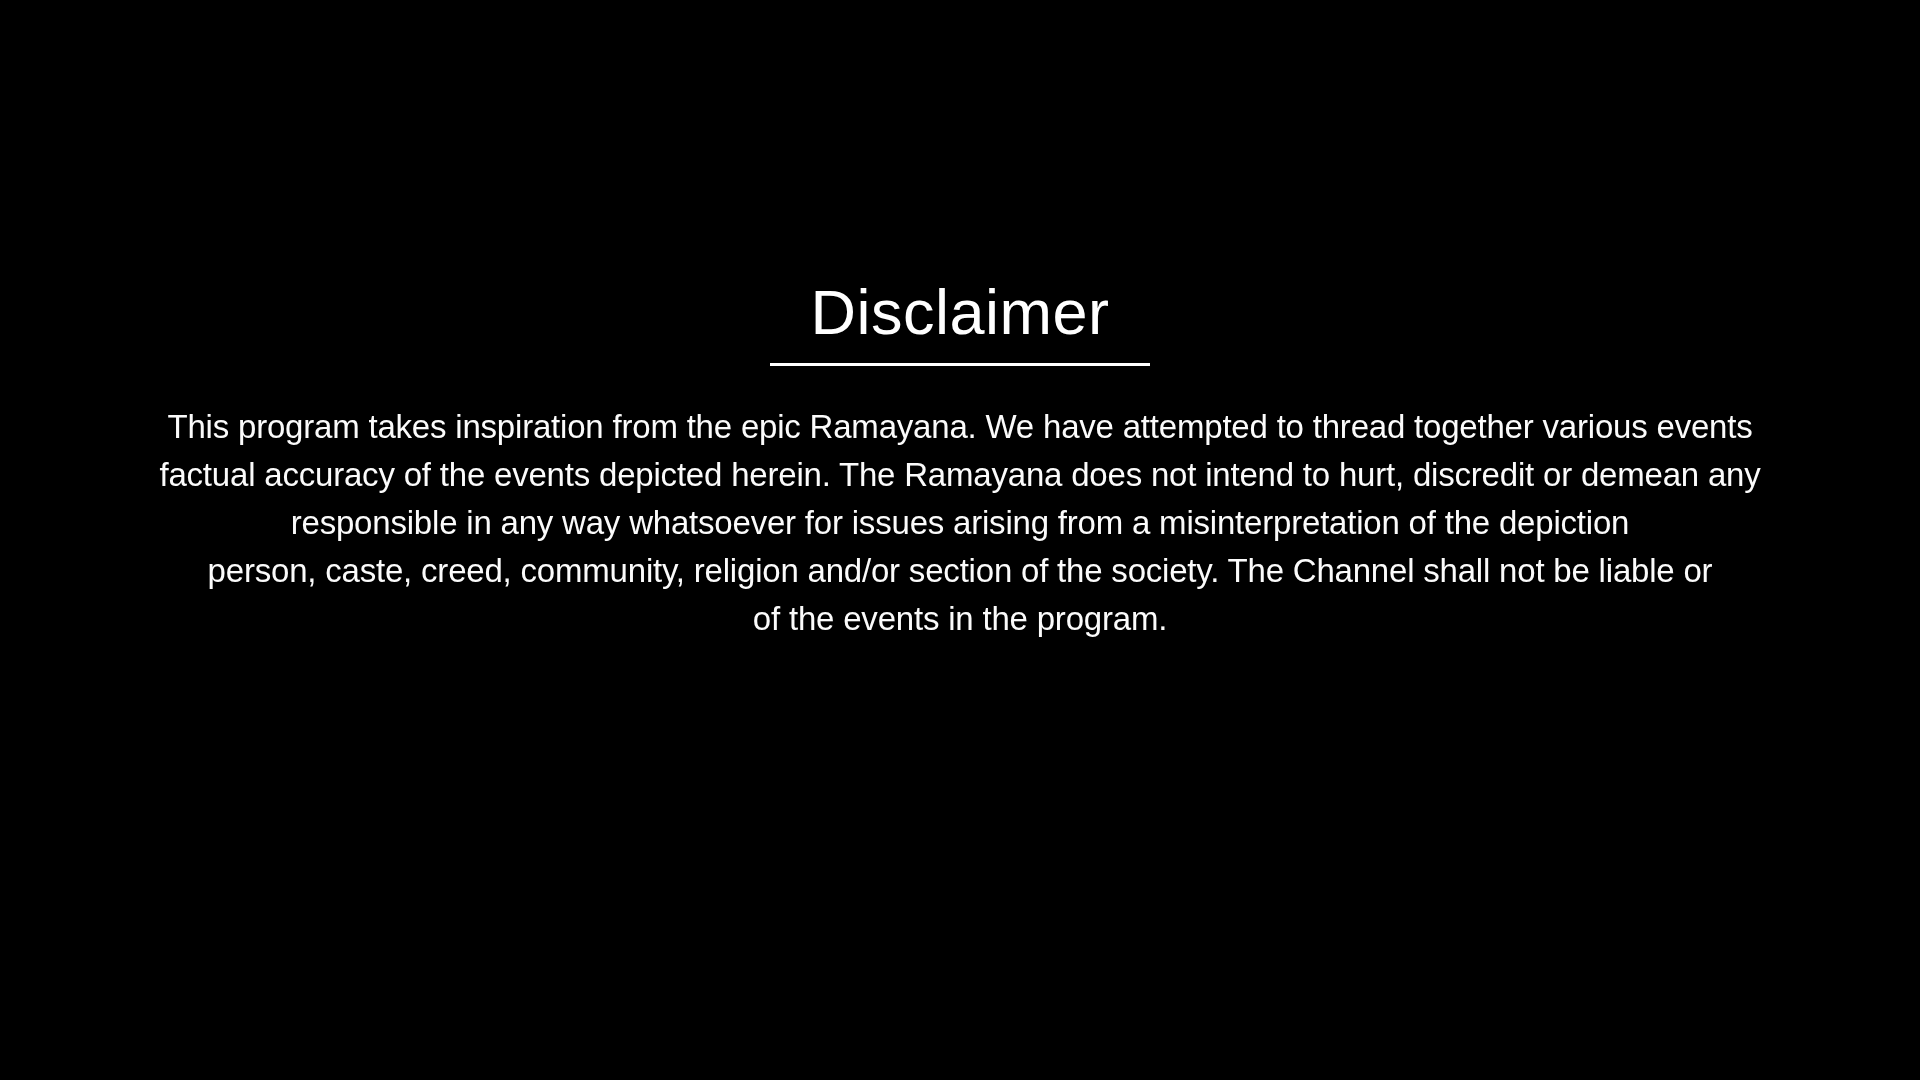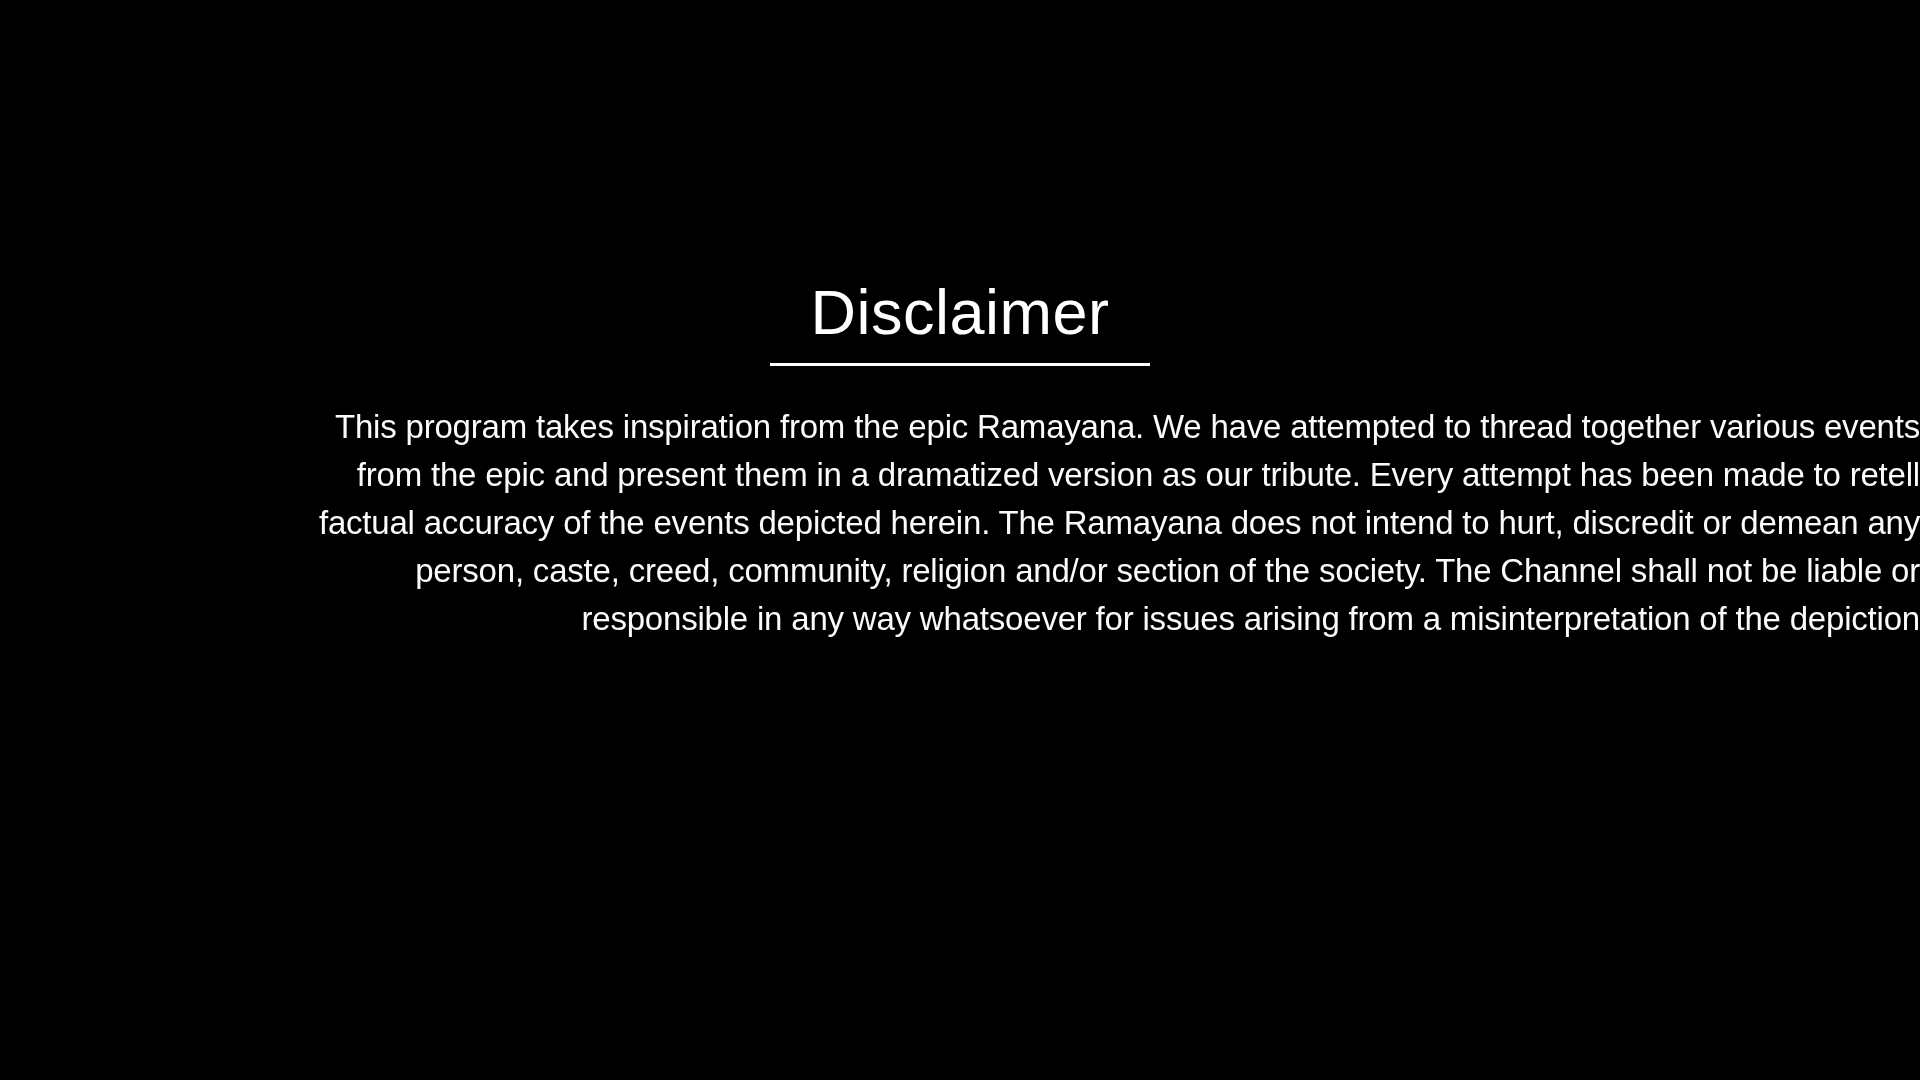--- a/index.html
+++ b/index.html
@@ -34,21 +34,21 @@
     transform: translateX(-50%);
     width: 380px;
     height: 3px;
     background: #ffffff;
   }
   .paragraph {
     position: absolute;
     top: 403px;
     left: 0;
     width: 100%;
-    text-align: right;
+    text-align: center;
     color: #fbfbfb;
     font-size: 33px;
     letter-spacing: -0.2px;
     line-height: 48px;
     font-weight: 400;
   }
   .paragraph .line {
     white-space: nowrap;
   }
 </style>
@@ -56,19 +56,19 @@
 <body>
 
 <div class="screen">
 
   <div class="title">Disclaimer</div>
 
   <div class="title-underline"></div>
 
   <div class="paragraph">
     <div class="line">This program takes inspiration from the epic Ramayana. We have attempted to thread together various events</div>
-    <div class="line">from the epic and present them in a dramatized version as our tribute. Every attempt has been made to retell</div>
     <div class="line">factual accuracy of the events depicted herein. The Ramayana does not intend to hurt, discredit or demean any</div>
+    <div class="line">responsible in any way whatsoever for issues arising from a misinterpretation of the depiction</div>
     <div class="line">person, caste, creed, community, religion and/or section of the society. The Channel shall not be liable or</div>
-    <div class="line">responsible in any way whatsoever for issues arising from a misinterpretation of the depiction</div>
+    <div class="line">of the events in the program.</div>
   </div>
 
 </div>
 
 </body></html>

